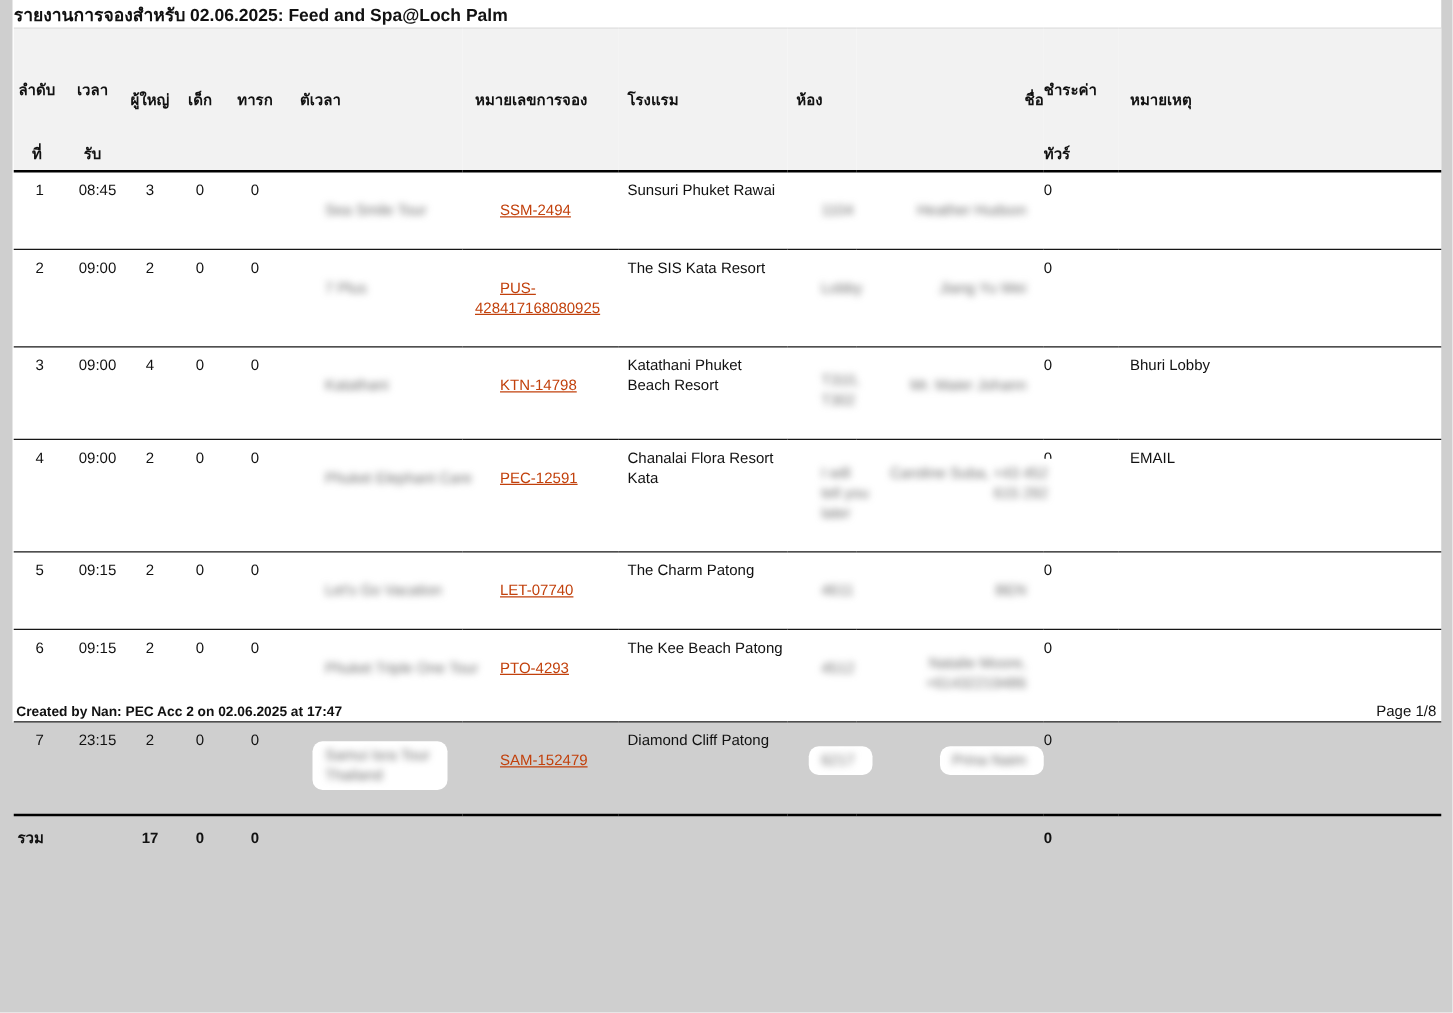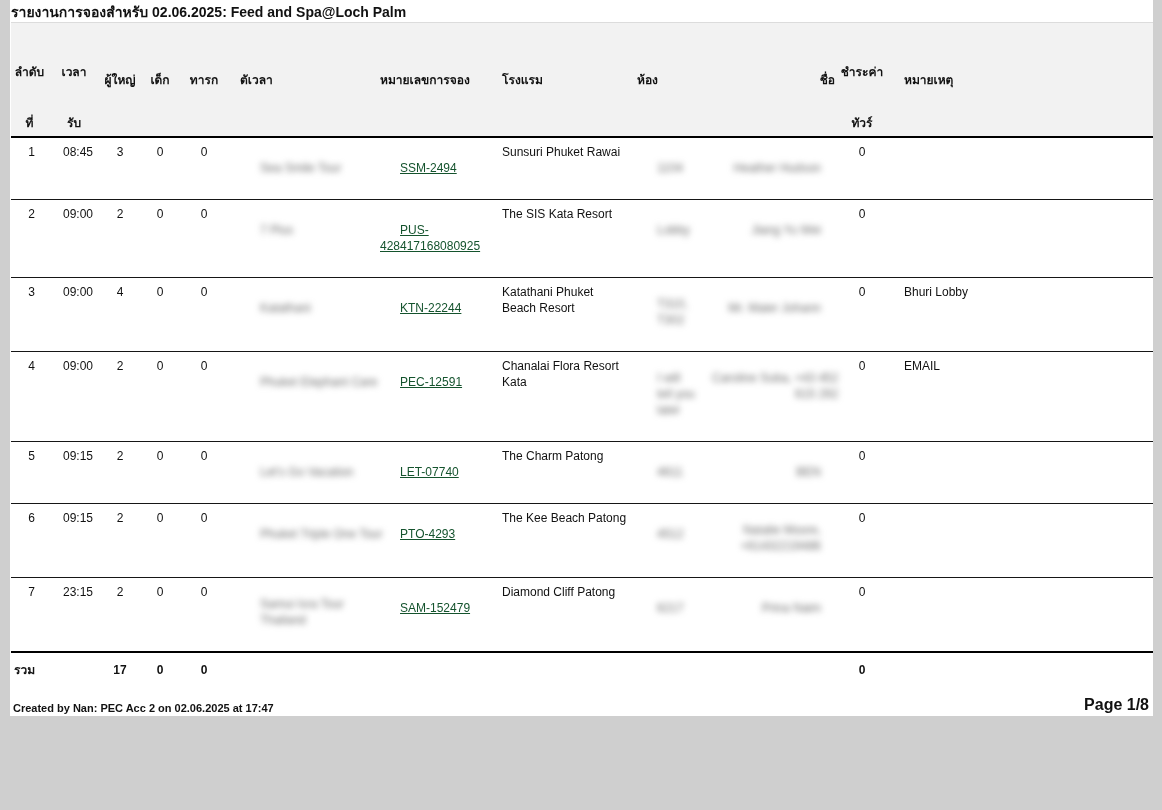--- a/index.html
+++ b/index.html
@@ -5,21 +5,21 @@
   html,body { margin:0; padding:0; }
   body {
     width:1162px; height:810px;
     background:#cfcfcf;
     font-family:"Liberation Sans", sans-serif;
     position:relative;
     overflow:hidden;
   }
   .page {
     position:absolute; left:10px; top:0;
-    width:1143px; height:716px;
+    width:1143px; height:578px;
     background:#ffffff;
   }
   .title {
     font-size:14px; font-weight:bold; color:#111;
     padding:4px 0 2px 1px; height:16px; line-height:16px;
     white-space:nowrap;
   }
   table.report {
     border-collapse:collapse; table-layout:fixed;
     width:1142px; margin-left:1px;
@@ -49,24 +49,24 @@
   .c1  { text-align:right;  padding-right:13px; }
   .c2  { text-align:left;   padding-left:15px; }
   .c3  { text-align:center; }
   .c4  { text-align:center; }
   .c5  { text-align:center; }
   .c6  { text-align:left;   padding-left:12px; }
   .c7  { text-align:left;   padding-left:10px; }
   .c8  { text-align:left;   padding-left:7px; }
   .c9  { text-align:left;   padding-left:7px; }
   .c10 { text-align:right;   padding-left:7px; }
-  .c11 { text-align:center;  padding-right:6px; }
+  .c11 { text-align:left;  padding-right:6px; }
   .c12 { text-align:left;   padding-left:9px; }
   .tot-label { text-align:left; padding-left:3px; }
-  a.blink { color:#14532d; text-decoration:underline; }
+  a.blink { color:#c2410c; text-decoration:underline; }
   
   .redact {
     position:relative; z-index:2;
     display:inline-block;
     background:#fff;
     border-radius:8px;
     padding:3px 14px 4px 10px;
     margin:-7px 0 -7px -10px;
   }
   .rtxt {
@@ -75,21 +75,21 @@
     color:#6e6e6e;
     white-space:pre;
     line-height:16px;
   }
   .footer-left {
     position:absolute; left:3px; bottom:2px;
     font-size:11px; font-weight:bold; color:#111; white-space:nowrap;
   }
   .footer-right {
     position:absolute; right:4px; bottom:2px;
-    font-size:16px; font-weight:bold; color:#111; white-space:nowrap;
+    font-size:12px; font-weight:normal; color:#111; white-space:nowrap;
   }
 </style>
 </head>
 <body>
 
 <div class="page">
 
   <div class="title">รายงานการจองสำหรับ 02.06.2025: Feed and Spa@Loch Palm</div>
 
   <table class="report">
@@ -181,21 +181,21 @@
         <tr>
     <td class="c1">3</td>
     <td class="c2">09:00</td>
     <td class="c3">4</td>
     <td class="c4">0</td>
     <td class="c5">0</td>
     <td class="c6">
       <span class="redact"><span class="rtxt">Katathani</span></span>
     </td>
     <td class="c7">
-      <a class="blink" href="#">KTN-22244</a>
+      <a class="blink" href="#">KTN-14798</a>
     </td>
     <td class="c8">Katathani Phuket
 Beach Resort</td>
     <td class="c9">
       <span class="redact"><span class="rtxt">T310,
 T302</span></span>
     </td>
     <td class="c10">
       <span class="redact"><span class="rtxt">Mr. Maier Johann</span></span>
     </td>

